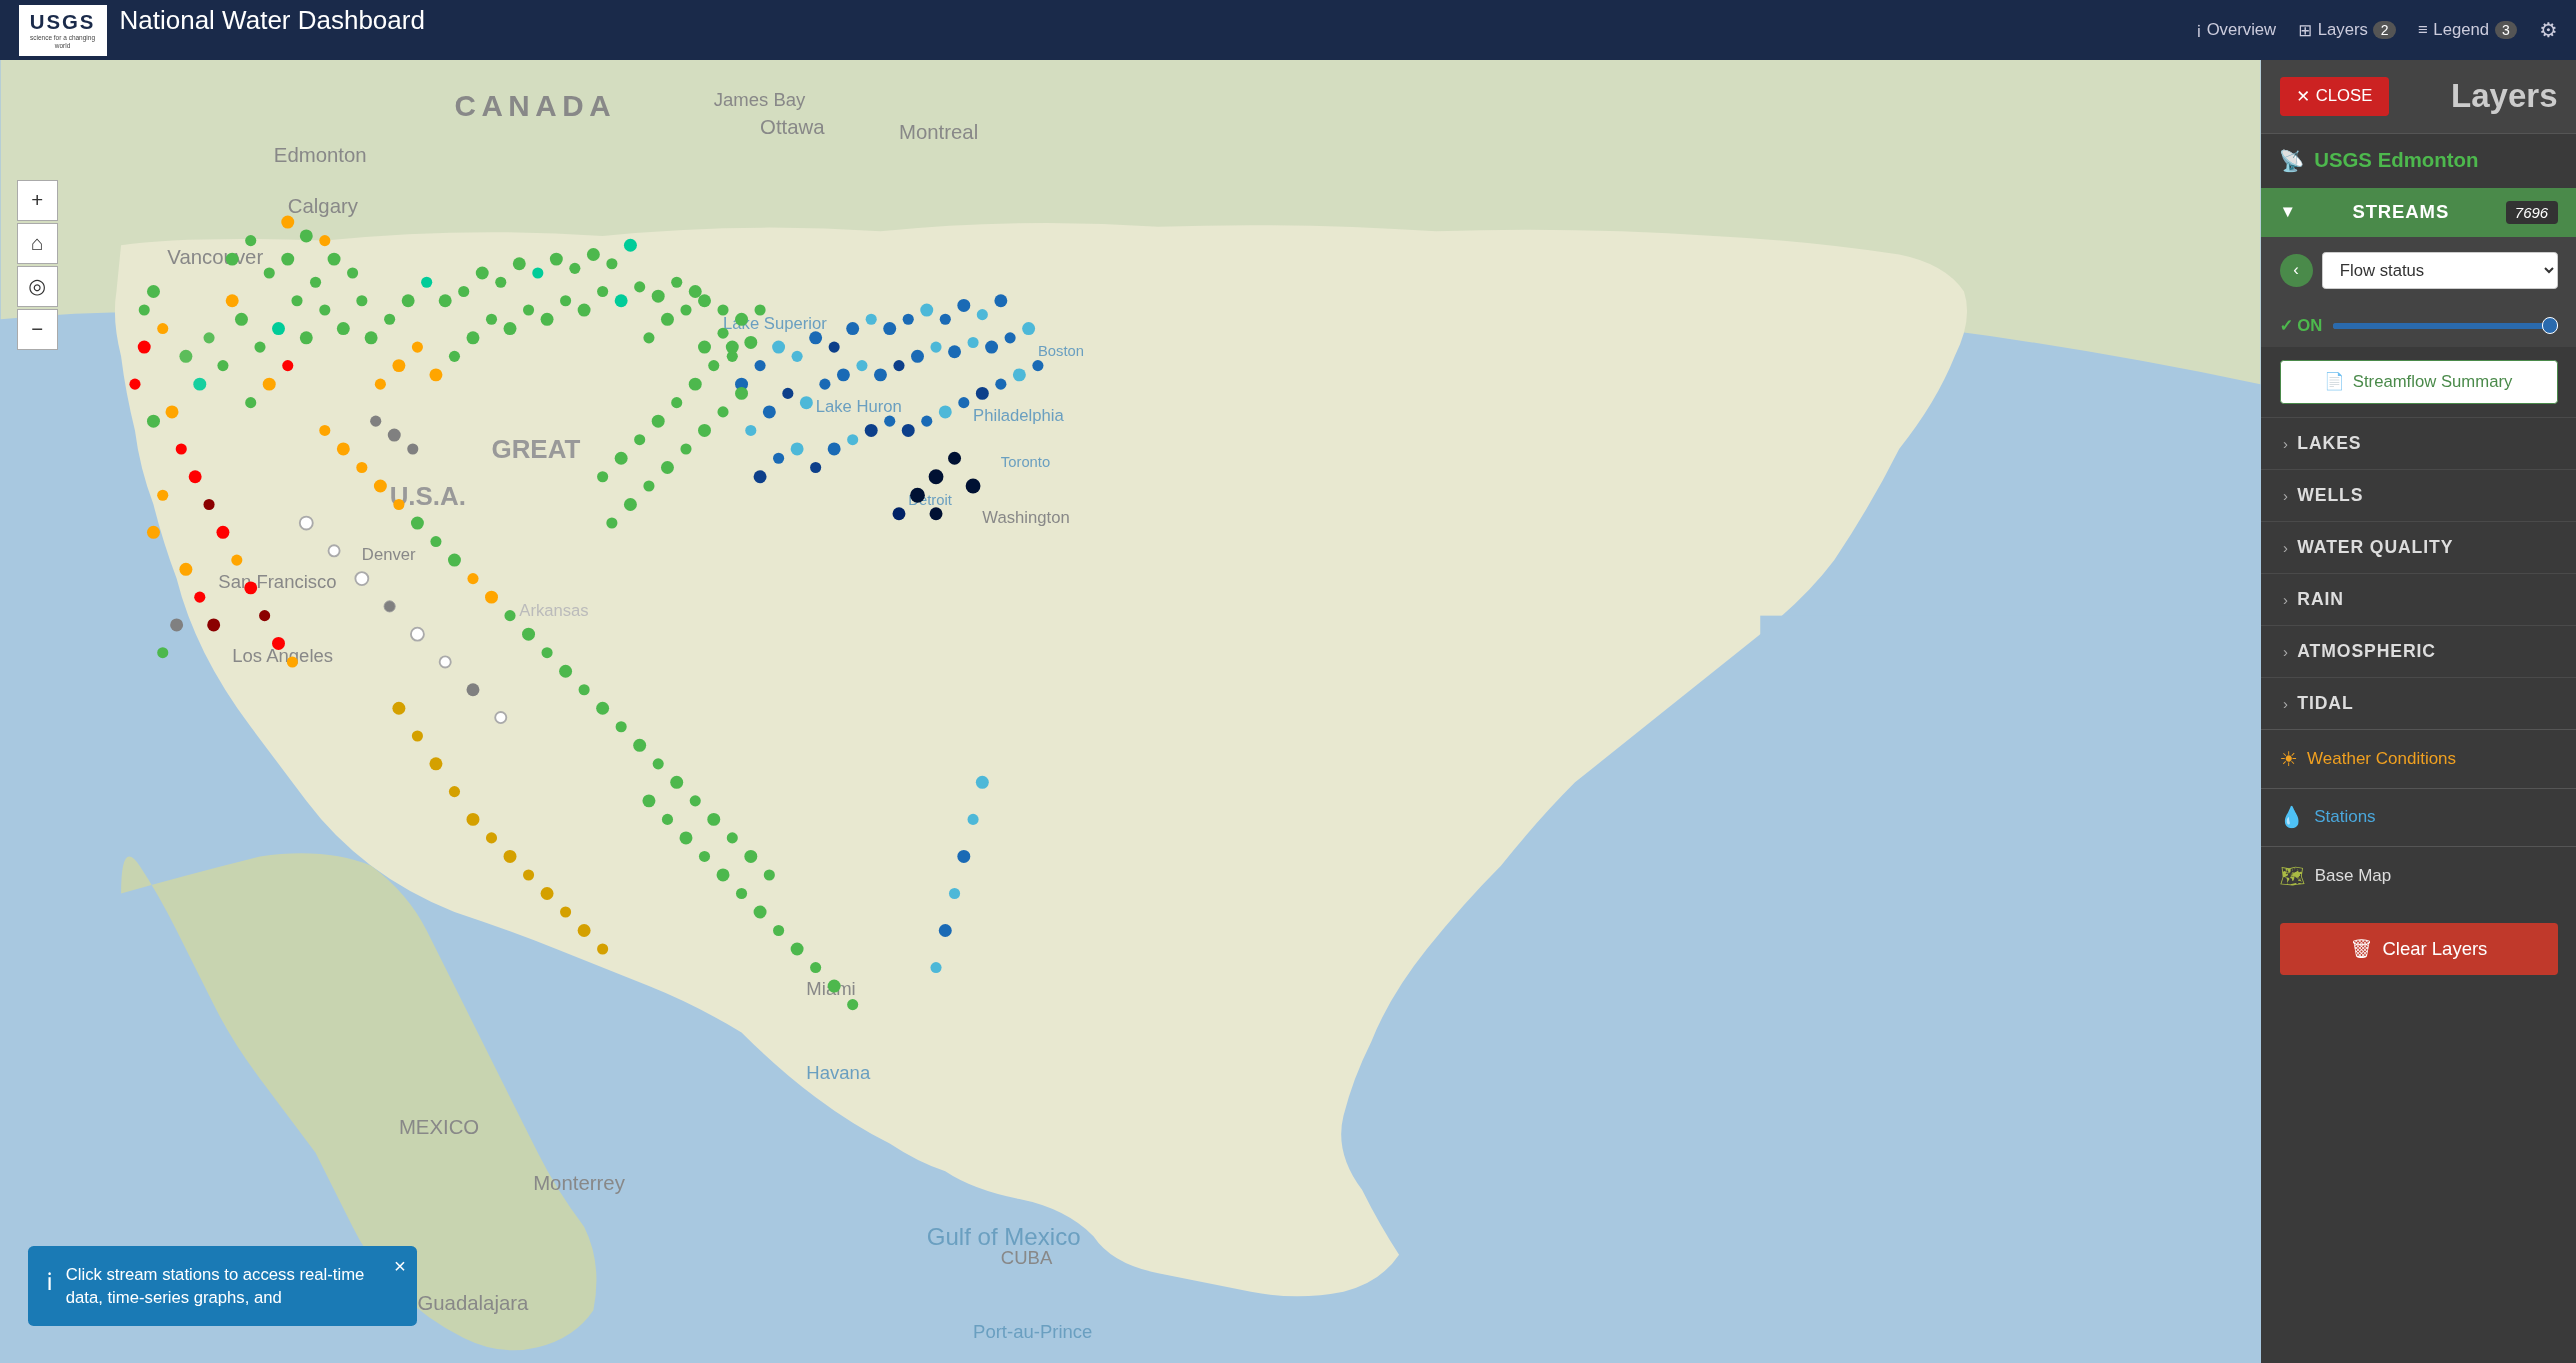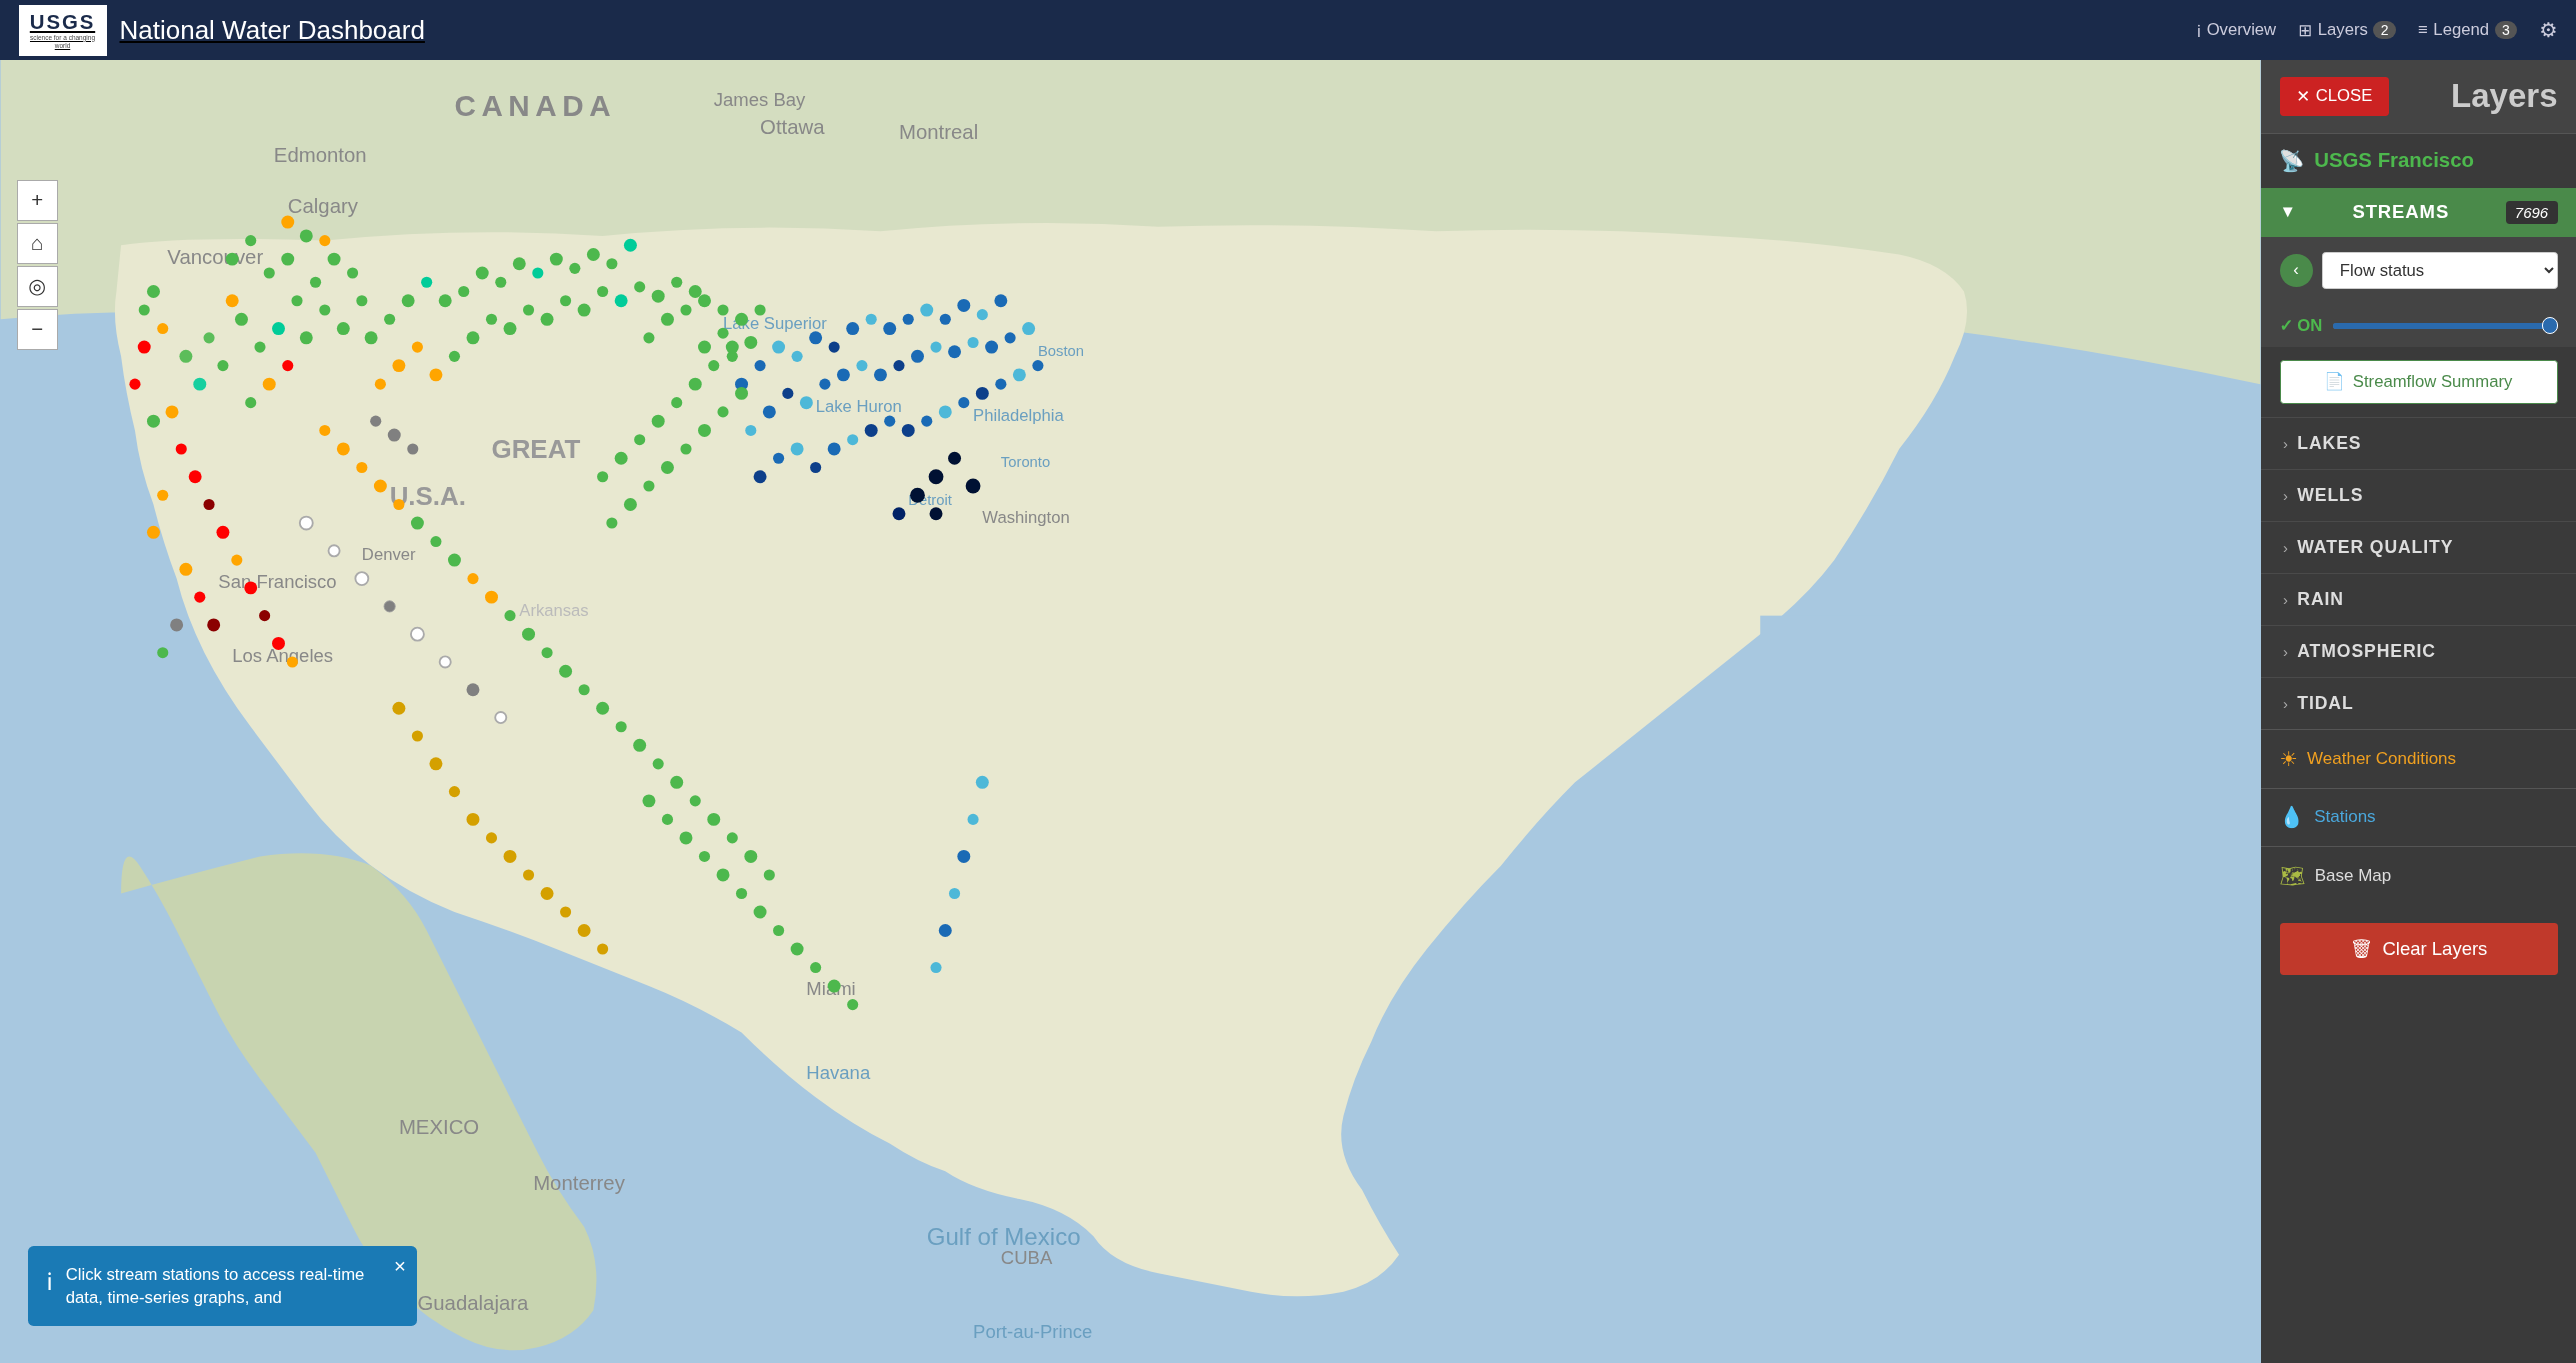--- a/index.html
+++ b/index.html
@@ -5,21 +5,21 @@
     * { margin: 0; padding: 0; box-sizing: border-box; }
     body { font-family: Arial, sans-serif; width: 2576px; height: 1363px; overflow: hidden; background: #333; }
 
     
     #header {
       position: absolute; top: 0; left: 0; right: 0; height: 60px;
       background: #1a2a4a; display: flex; align-items: center; z-index: 100;
       padding: 0 18.5px;
     }
     #logo-area {
-      display: flex; align-items: center; gap: 13px; text-decoration: underline;
+      display: flex; gap: 13px;
     }
     #logo-box {
       width: 88px; height: 51px; background: white;
       display: flex; flex-direction: column; align-items: center; justify-content: center;
       padding: 3.7px;
     }
     #logo-usgs {
       font-size: 20.4px; font-weight: bold; color: #1a2a4a; letter-spacing: 1.9px;
     }
     #logo-tagline {
@@ -533,21 +533,21 @@
   <div id="close-bar">
     <button id="close-btn">
       <span>✕</span>
       <span>CLOSE</span>
     </button>
     <div id="layers-title">Layers</div>
   </div>
 
   <div id="usgs-stations-header">
     <span id="usgs-stations-icon">📡</span>
-    <span id="usgs-stations-label">USGS Francisco</span>
+    <span id="usgs-stations-label">USGS Edmonton</span>
   </div>
 
   <div id="streams-header">
     <span class="streams-chevron">▼</span>
     <span id="streams-label">STREAMS</span>
     <span id="streams-count">7696</span>
   </div>
 
   <div id="flow-status-row">
     <button id="back-btn">‹</button>

